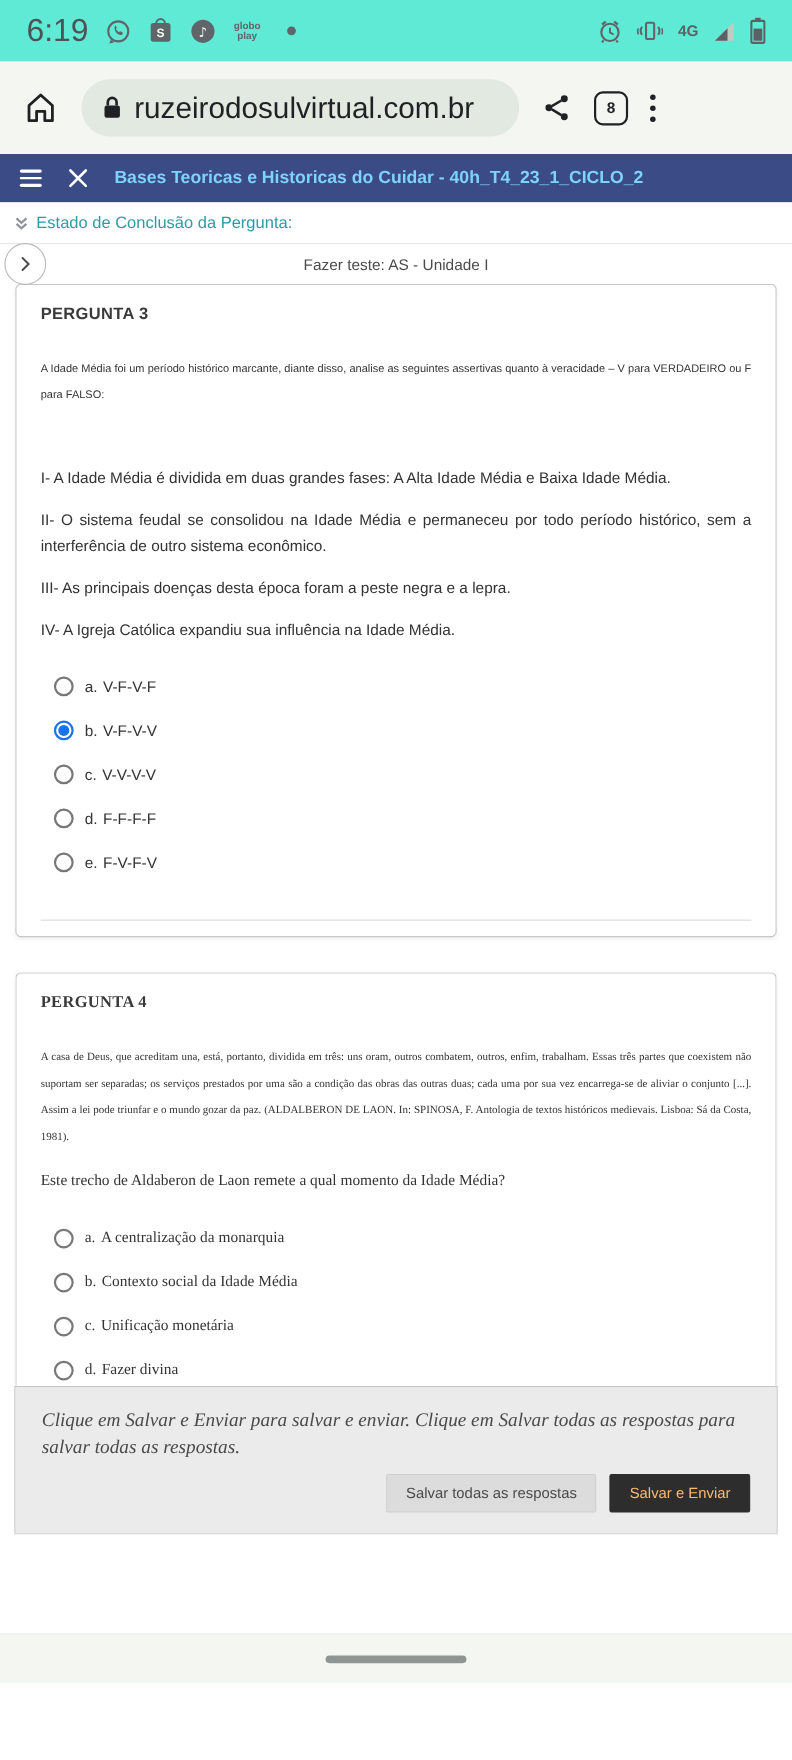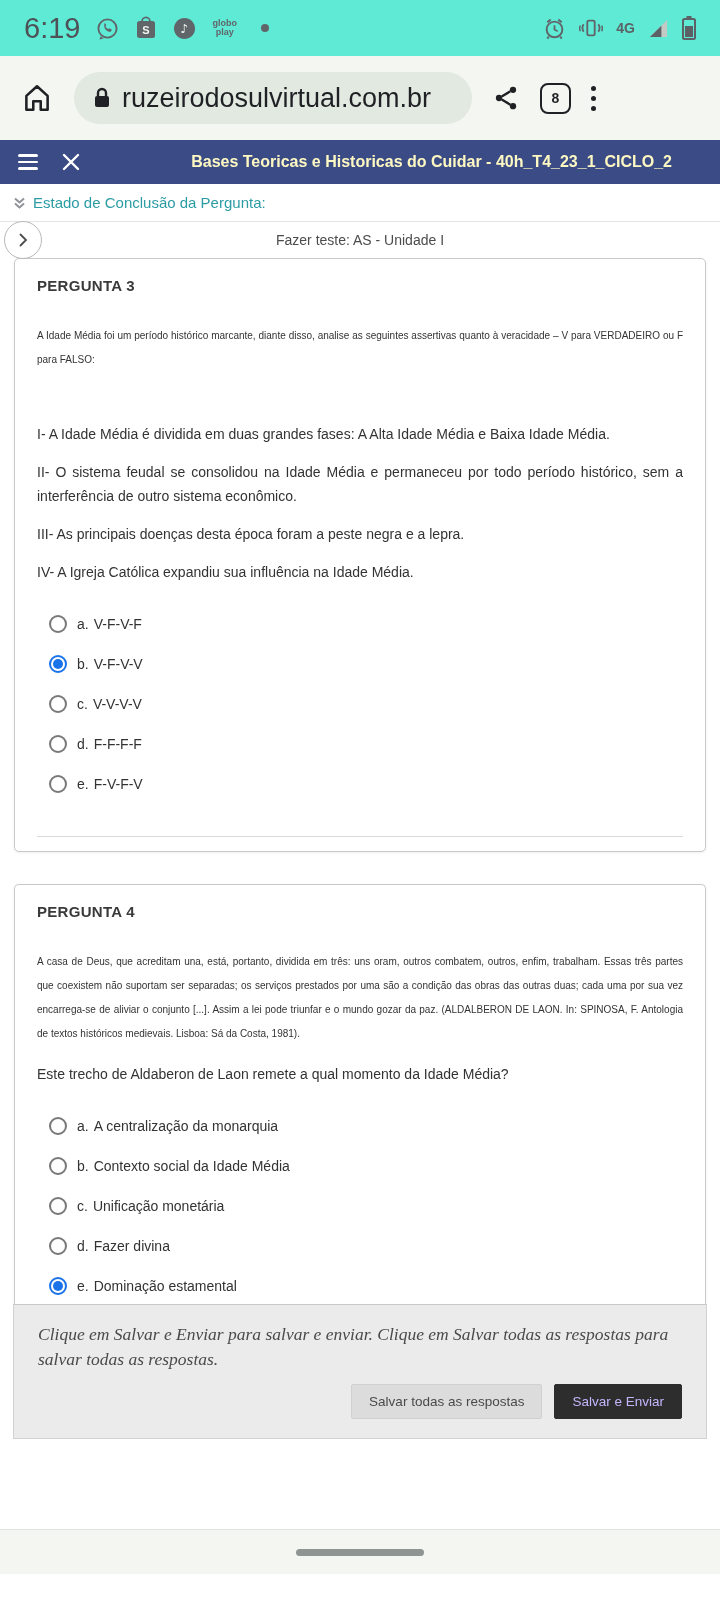--- a/index.html
+++ b/index.html
@@ -20,35 +20,35 @@
   .url-pill{height:52px;background:#e2e9e1;border-radius:26px;display:flex;align-items:center;padding:16px 18px;gap:10px;width:398px;box-sizing:border-box;}
   .url-text{font-size:27px;color:#1f2125;white-space:nowrap;}
   .tab-box{width:27px;height:27px;border:2.5px solid #1f2125;border-radius:8px;display:flex;align-items:center;justify-content:center;font-size:14px;font-weight:bold;color:#1f2125;}
   .kebab{display:flex;flex-direction:column;gap:5px;}
   .kebab span{width:5px;height:5px;border-radius:50%;background:#1f2125;}
 
   
   .blue-header{height:44px;background:#3b4b85;display:flex;align-items:center;padding:0 18px;gap:24px;box-sizing:border-box;}
   .burger{display:flex;flex-direction:column;gap:4px;}
   .burger span{width:20px;height:2.5px;background:#fff;border-radius:2px;}
-  .blue-title{flex:1;text-align:right;color:#fef9c3;font-weight:bold;font-size:16px;padding-right:30px;white-space:nowrap;}
+  .blue-title{flex:1;text-align:left;color:#7dd3fc;font-weight:bold;font-size:16px;padding-right:30px;white-space:nowrap;}
 
   
   .estado-bar{height:38px;background:#fff;border-bottom:1px solid #e4e4e4;display:flex;align-items:center;padding:0 13px;gap:7px;box-sizing:border-box;}
   .estado-label{color:#2c9ca4;font-size:15px;}
 
   
   .test-row{height:36px;display:flex;align-items:center;justify-content:center;position:relative;background:#fff;}
   .test-label{font-size:14px;color:#4c4c4c;}
   .circle-btn{position:absolute;left:4px;top:50%;transform:translateY(-50%);width:38px;height:38px;border-radius:50%;border:1px solid #b9b9b9;background:#fff;display:flex;align-items:center;justify-content:center;box-sizing:border-box;}
 
   
   .card{margin:0 14px;background:#fff;border:1px solid #c9c9c9;border-radius:5px;box-shadow:0 1px 3px rgba(0,0,0,.07);padding:18px 22px;box-sizing:border-box;overflow:hidden;}
   .card.q3{height:594px;}
-  .card.q4{height:420px;margin-top:32px;border-bottom:none;border-radius:5px 5px 0 0;}
+  .card.q4{height:376px;margin-top:32px;border-bottom:none;border-radius:5px 5px 0 0;font-family:Liberation Serif, serif;}
   .q-title{font-size:15px;font-weight:bold;color:#3a3a3a;letter-spacing:.3px;}
   .q-intro{margin-top:30px;font-size:10px;line-height:24px;color:#333;text-align:justify;}
   .assert{font-size:14px;line-height:24px;color:#333;text-align:justify;margin-top:14px;}
   .assert.first{margin-top:50px;}
   .options{margin-top:20px;padding-left:12px;}
   .option{height:40px;display:flex;align-items:center;}
   .radio{width:18px;height:18px;border-radius:50%;border:2px solid #787878;box-sizing:border-box;flex:none;position:relative;background:#fff;margin-right:10px;}
   .radio.selected{border-color:#1a73e8;}
   .radio.selected::after{content:"";position:absolute;inset:2px;border-radius:50%;background:#1a73e8;}
   .opt-letter{font-size:14px;color:#333;margin-right:5px;}
@@ -57,21 +57,21 @@
   .q3-footer{padding-top:14px;display:flex;justify-content:flex-end;align-items:center;gap:14px;}
   .save-btn{background:#8f8f8f;border:1px solid #757575;border-radius:3px;color:#fff;font-size:13px;padding:7px 12px;display:flex;align-items:center;gap:6px;}
 
   .q-question{margin-top:16px;font-size:14px;line-height:24px;color:#333;}
 
   
   .gray-panel{margin:0 13px;height:135px;background:#ebebeb;border:1px solid #d2d2d2;border-top-color:#c9c9c9;padding:17px 24px;box-sizing:border-box;}
   .instruction{font-family:"Liberation Serif",serif;font-style:italic;font-size:17.5px;line-height:25px;color:#4a4a4a;}
   .panel-buttons{display:flex;justify-content:flex-end;align-items:center;gap:12px;margin-top:12px;}
   .btn-light{background:#dcdcdc;color:#4a4a4a;font-size:13.5px;padding:9px 17px;border:1px solid #d0d0d0;border-radius:2px;}
-  .btn-dark{background:#2d2d2d;color:#c4b5fd;font-size:13.5px;padding:9px 17px;border:1px solid #2d2d2d;border-radius:2px;}
+  .btn-dark{background:#2d2d2d;color:#fdba74;font-size:13.5px;padding:9px 17px;border:1px solid #2d2d2d;border-radius:2px;}
 
   .below-space{height:90px;background:#fff;border-bottom:1px solid #dfe4df;}
   .bottom-bar{height:44px;background:#f3f6f1;display:flex;align-items:center;justify-content:center;}
   .gesture-pill{width:128px;height:7px;border-radius:4px;background:#8f9592;}
 </style>
 </head>
 <body>
 
 <div class="screen">
 

